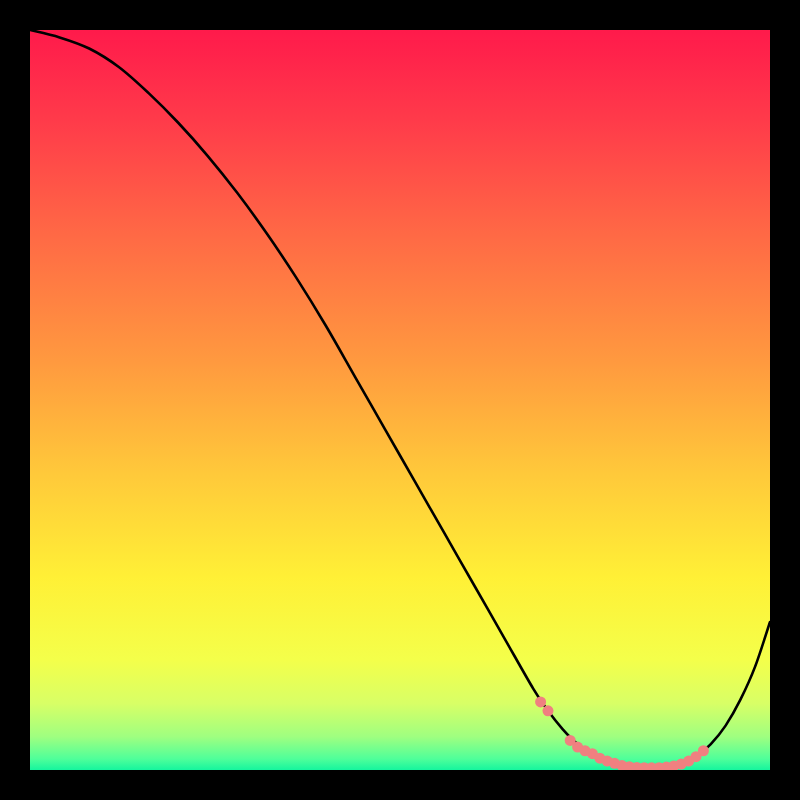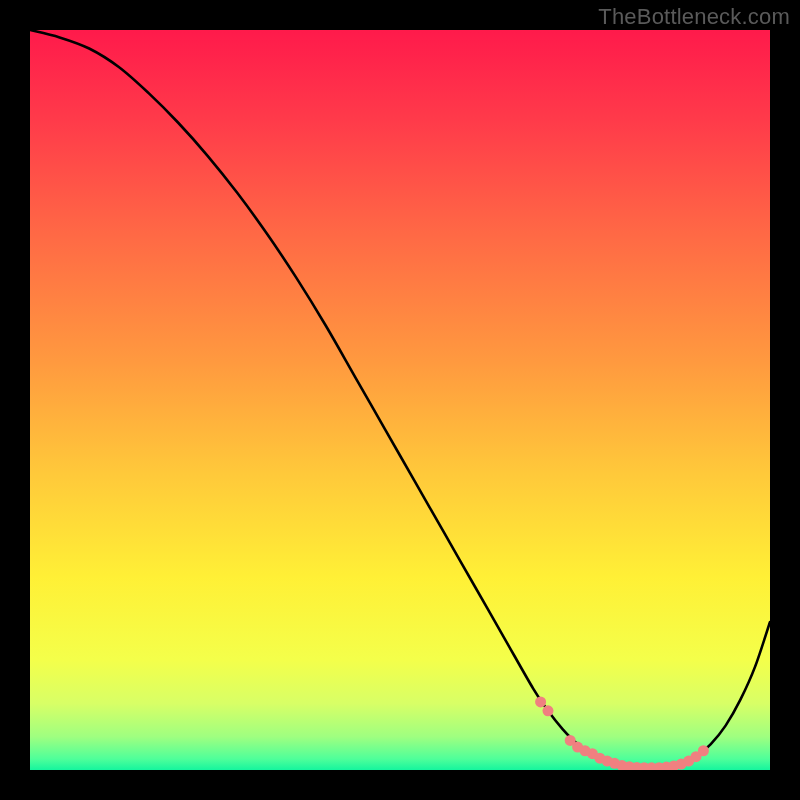--- a/index.html
+++ b/index.html
@@ -33,21 +33,20 @@
     top: 30px;
     width: 740px;
     height: 740px;
   }
   svg { display: block; }
 </style>
 </head>
 <body>
 
 <div class="frame">
-  <div class="watermark">TheBottleneck.com</div>
   <div class="plot">
     <svg id="svg" width="740" height="740" viewBox="0 0 740 740">
       <defs>
         <linearGradient id="bg-grad" x1="0" y1="0" x2="0" y2="1">
             <stop offset="0.00%" stop-color="#ff1a4b"></stop>
             <stop offset="12.00%" stop-color="#ff3a4a"></stop>
             <stop offset="28.00%" stop-color="#ff6a45"></stop>
             <stop offset="45.00%" stop-color="#ff9a3f"></stop>
             <stop offset="60.00%" stop-color="#ffc93a"></stop>
             <stop offset="74.00%" stop-color="#fff036"></stop>

